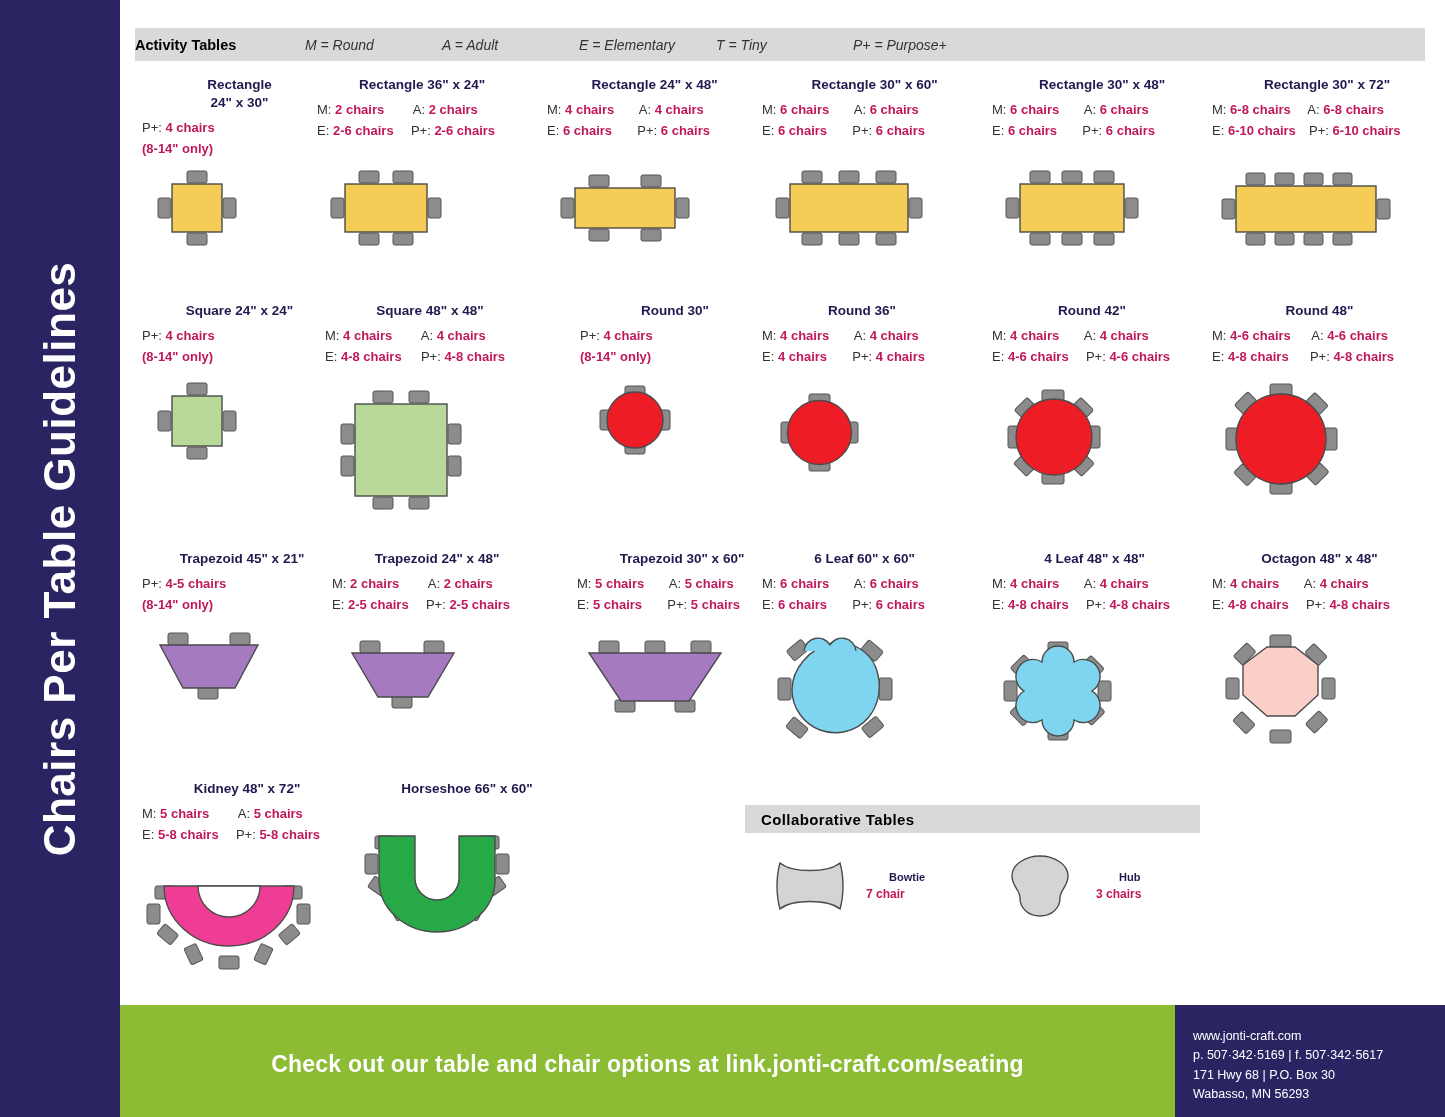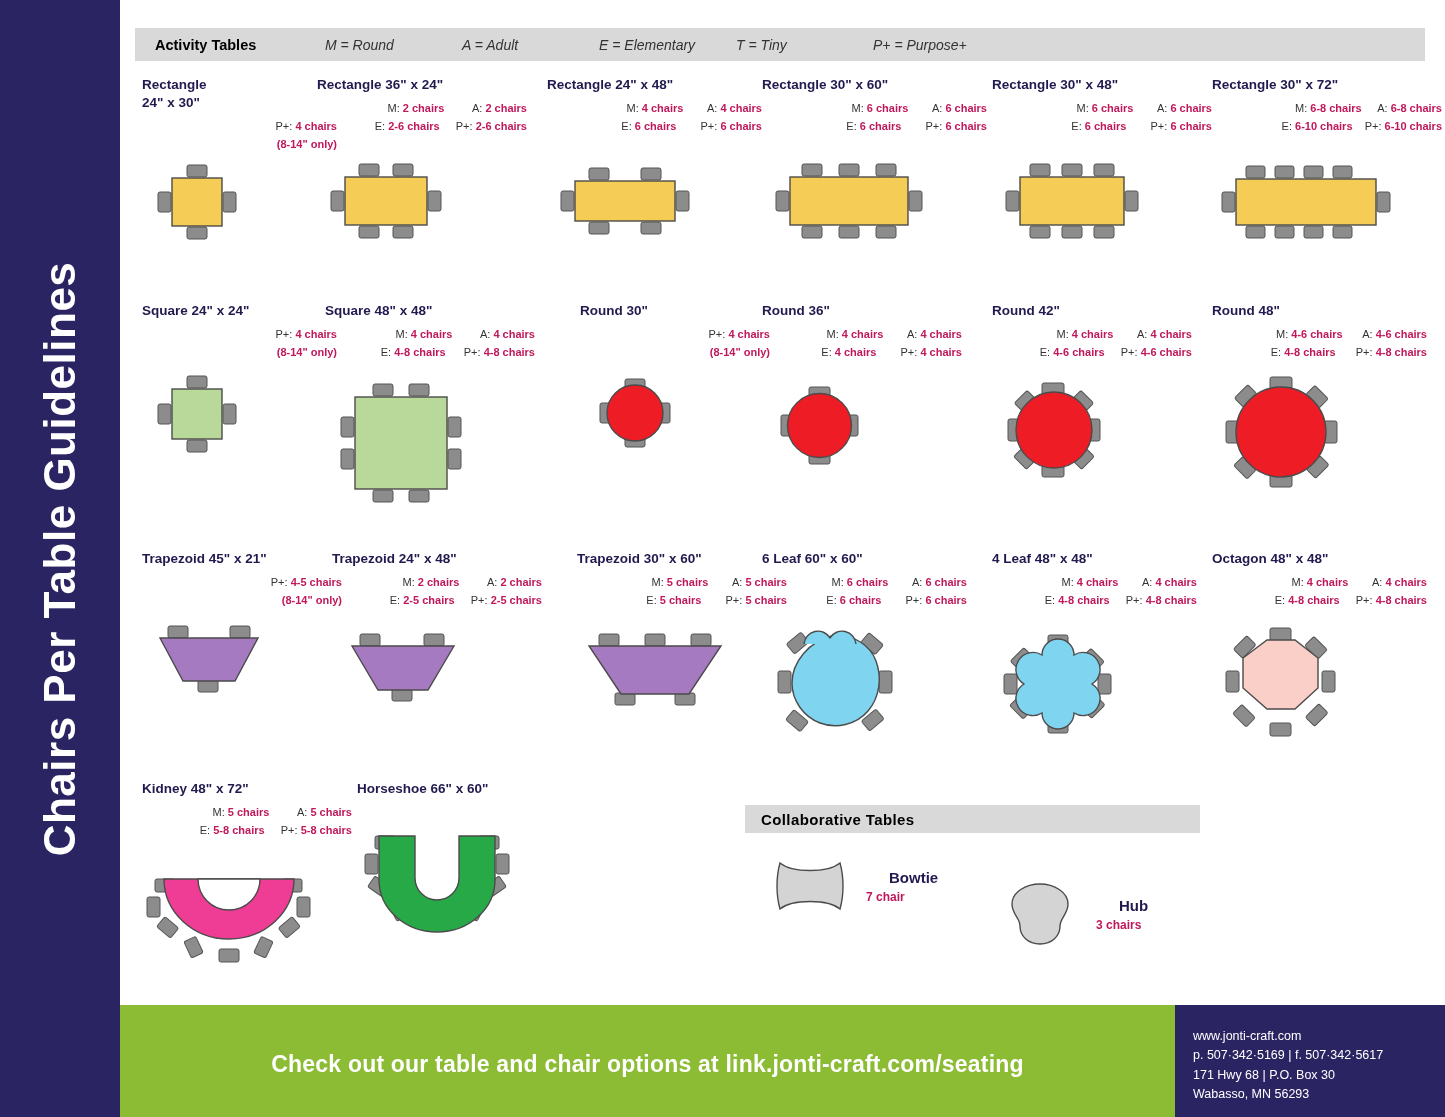--- a/index.html
+++ b/index.html
@@ -29,45 +29,46 @@
   .content {
     position: absolute; left:120px; top:0; width:1325px; height:1117px;
     background:#ffffff;
   }
   .legend-bar {
     position:absolute; left:15px; top:28px; width:1290px; height:33px;
     background:#d9d9d9;
     display:flex; align-items:center;
   }
   .legend-bar .lb-title {
-    font-weight:bold; font-size:14.5px; color:#000; margin-left:20px; width:170px;
+    font-weight:bold; font-size:14.5px; color:#000; width:170px;
   }
   .legend-bar .lb-item {
     font-style: italic; font-size:14px; color:#333; width:137px;
   }
   .grid { position:absolute; left:0; top:0; width:100%; height:100%; }
   .cell { position:absolute; }
   .cell h3 {
     margin:0 0 6px 0; font-size:13.5px; font-weight:bold; color:#201a4f;
     line-height:1.35;
-  }
-  .specs { font-size:11px; color:#333; line-height:1.6;text-align:right; }
+    text-align:center;
+  }
+  .specs { font-size:13px; color:#333; line-height:1.6; }
   .specs .row { white-space:nowrap; }
   .lbl { color:#333; }
   .val { color:#c0185b; font-weight:bold; }
   .note { color:#c0185b; font-weight:bold; }
   .sp { display:inline-block; }
   .fig { position:relative; margin-top:10px; }
   .collab-bar {
     position:absolute; left:625px; top:805px; width:455px; height:28px;
     background:#d9d9d9; display:flex; align-items:center;
   }
   .collab-bar span { font-weight:bold; font-size:15px; color:#000; margin-left:16px; letter-spacing:0.4px; }
   .collab-item { position:absolute; }
-  .collab-item .ci-name { font-size:15px; font-weight:bold; color:#201a4f;padding-left:23px; }
+  .collab-item .ci-name { font-size:11px; font-weight:bold; color:#201a4f;padding-left:23px; }
   .collab-item .ci-chairs { font-size:12px; color:#c0185b; font-weight:bold; margin-top:4px; }
   .footer-green {
     position:absolute; left:120px; top:1005px; width:1055px; height:112px;
     background:#8cbb34;
   }
   .footer-green .fg-text {
     position:absolute; left:0; right:0; top:46px; text-align:center;
     color:#ffffff; font-size:23px; font-weight:bold; letter-spacing:0.2px;
   }
   .footer-purple {
@@ -702,21 +703,21 @@
       <svg width="80" height="62" viewBox="0 0 80 62">
         <path d="M10,8 C22,18 58,18 70,8 C74,22 74,40 70,54 C58,44 22,44 10,54 C6,40 6,22 10,8 Z" fill="#d4d4d4" stroke="#4b4b4b" stroke-width="1.4"></path>
       </svg>
       <div>
         <div class="ci-name">Bowtie</div>
         <div class="ci-chairs">7 chair</div>
       </div>
     </div>
   </div>
 
-  <div class="collab-item" style="left:880px; top:878px;">
+  <div class="collab-item" style="left:880px; top:850px;">
     <div style="display:flex; align-items:center; gap:16px;">
       <svg width="80" height="72" viewBox="0 0 80 72">
         <path d="M40,6 C54,6 68,14 68,26 C68,36 60,40 60,48 C60,58 52,66 40,66
                  C28,66 20,58 20,48 C20,40 12,36 12,26 C12,14 26,6 40,6 Z" fill="#d4d4d4" stroke="#4b4b4b" stroke-width="1.4"></path>
       </svg>
       <div>
         <div class="ci-name">Hub</div>
         <div class="ci-chairs">3 chairs</div>
       </div>
     </div>

